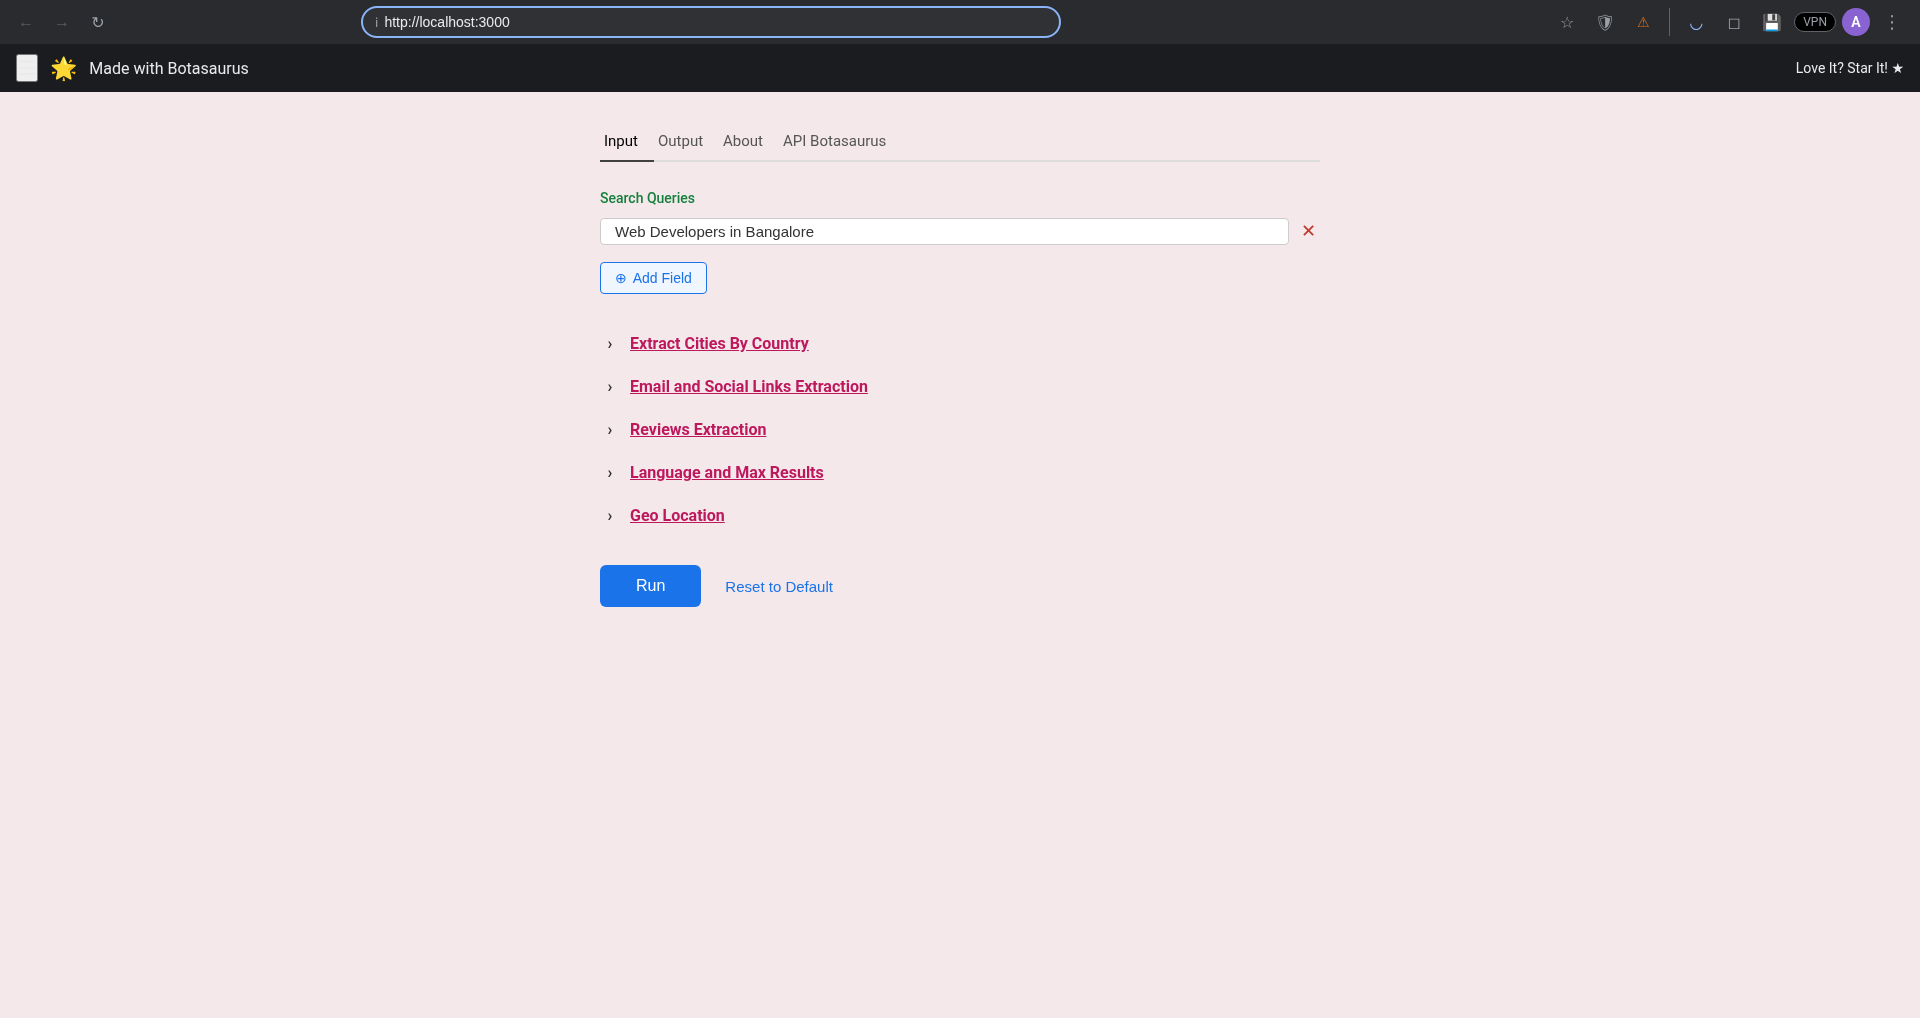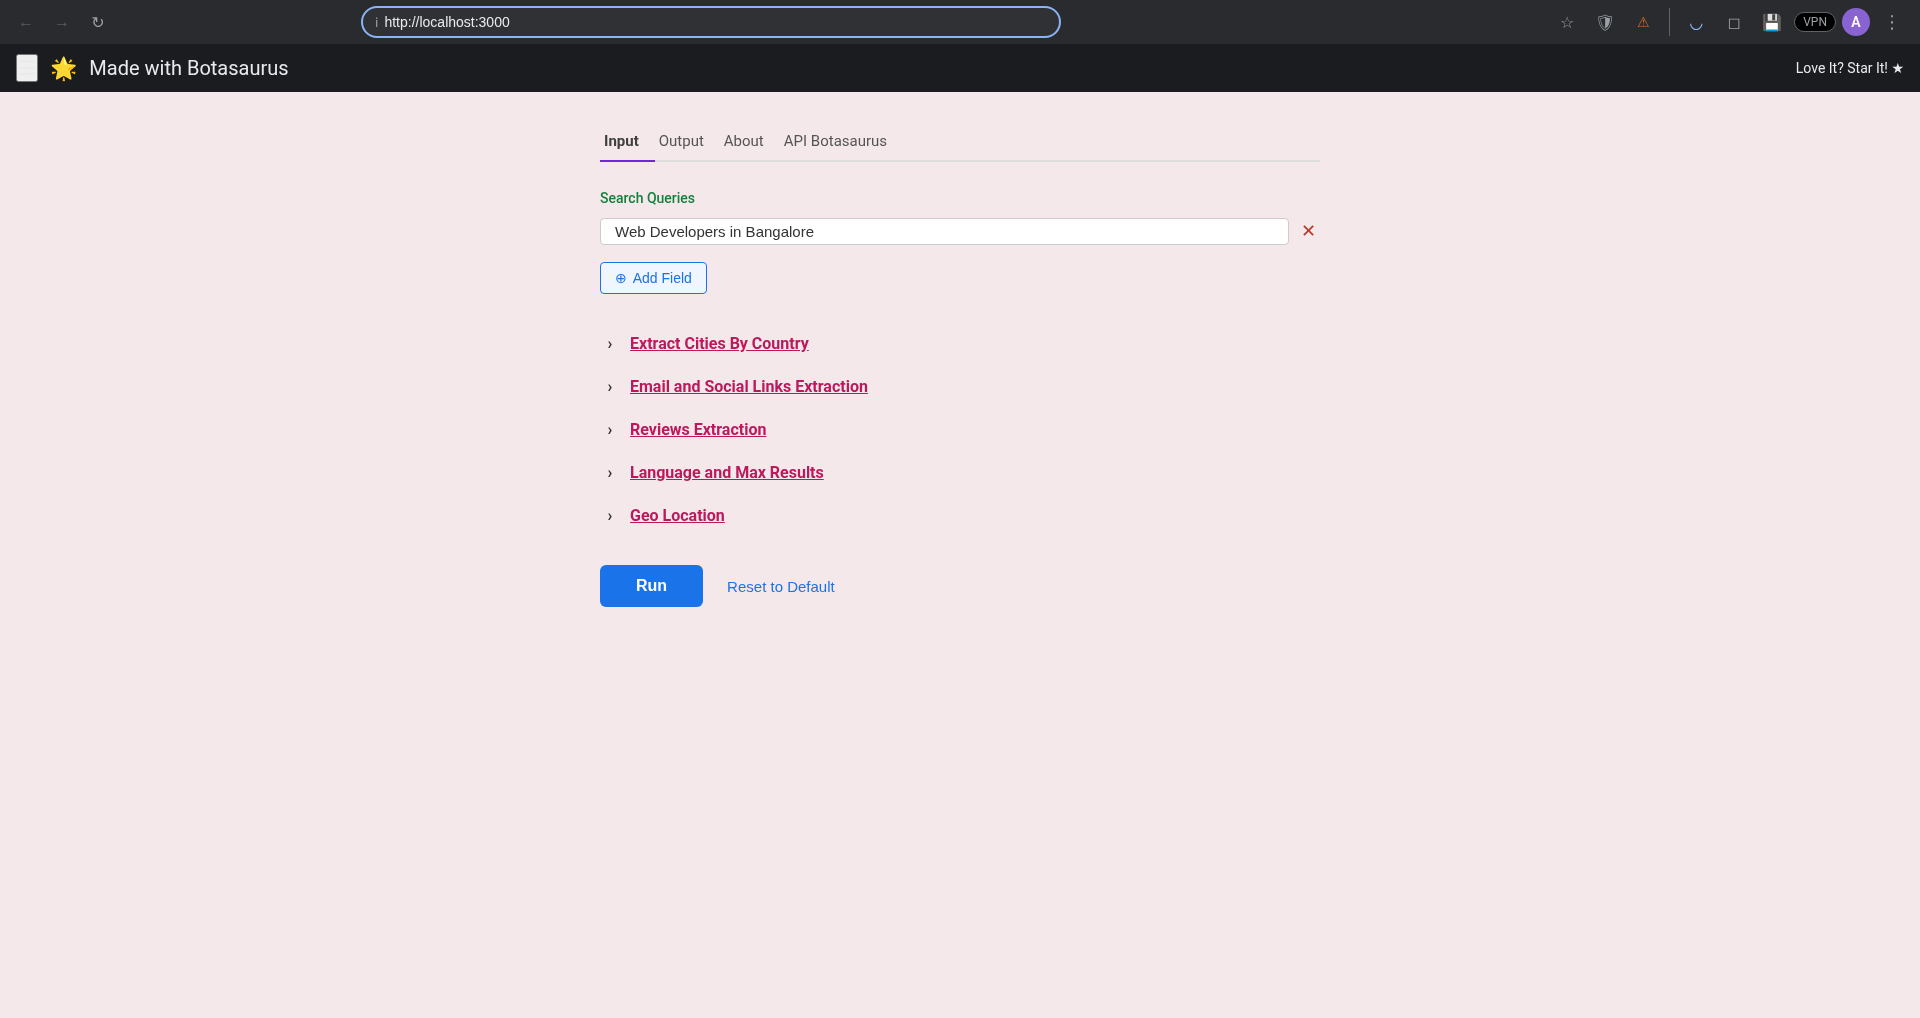--- a/index.html
+++ b/index.html
@@ -159,21 +159,21 @@
       font-size: 20px;
       cursor: pointer;
     }
 
     .app-logo {
       font-size: 22px;
     }
 
     .app-title {
       color: #e8eaed;
-      font-size: 20px;
+      font-size: 16px;
       font-weight: 400;
     }
 
     .app-header-right {
       color: #e8eaed;
       font-size: 14px;
       display: flex;
       align-items: center;
       gap: 4px;
     }
@@ -210,23 +210,23 @@
       padding: 8px 16px 10px 4px;
       font-size: 15px;
       cursor: pointer;
       color: #555;
       border-bottom: 2px solid transparent;
       margin-bottom: -2px;
       font-weight: 400;
     }
 
     .tab.active {
-      color: #404040;
-      border-bottom: 2px solid #6d28d9;
-      font-weight: 700;
+      color: #000000;
+      border-bottom: 2px solid #404040;
+      font-weight: 400;
     }
 
     
     .section-label {
       font-size: 14px;
       font-weight: 500;
       color: #15803d;
       margin-bottom: 10px;
     }
 
@@ -318,21 +318,21 @@
       margin-top: 28px;
     }
 
     .run-btn {
       background: #1a73e8;
       color: #fff;
       border: none;
       border-radius: 6px;
       padding: 12px 36px;
       font-size: 16px;
-      font-weight: 700;
+      font-weight: 400;
       cursor: pointer;
     }
 
     .reset-btn {
       color: #1a73e8;
       background: transparent;
       border: none;
       font-size: 15px;
       cursor: pointer;
       font-weight: 400;

